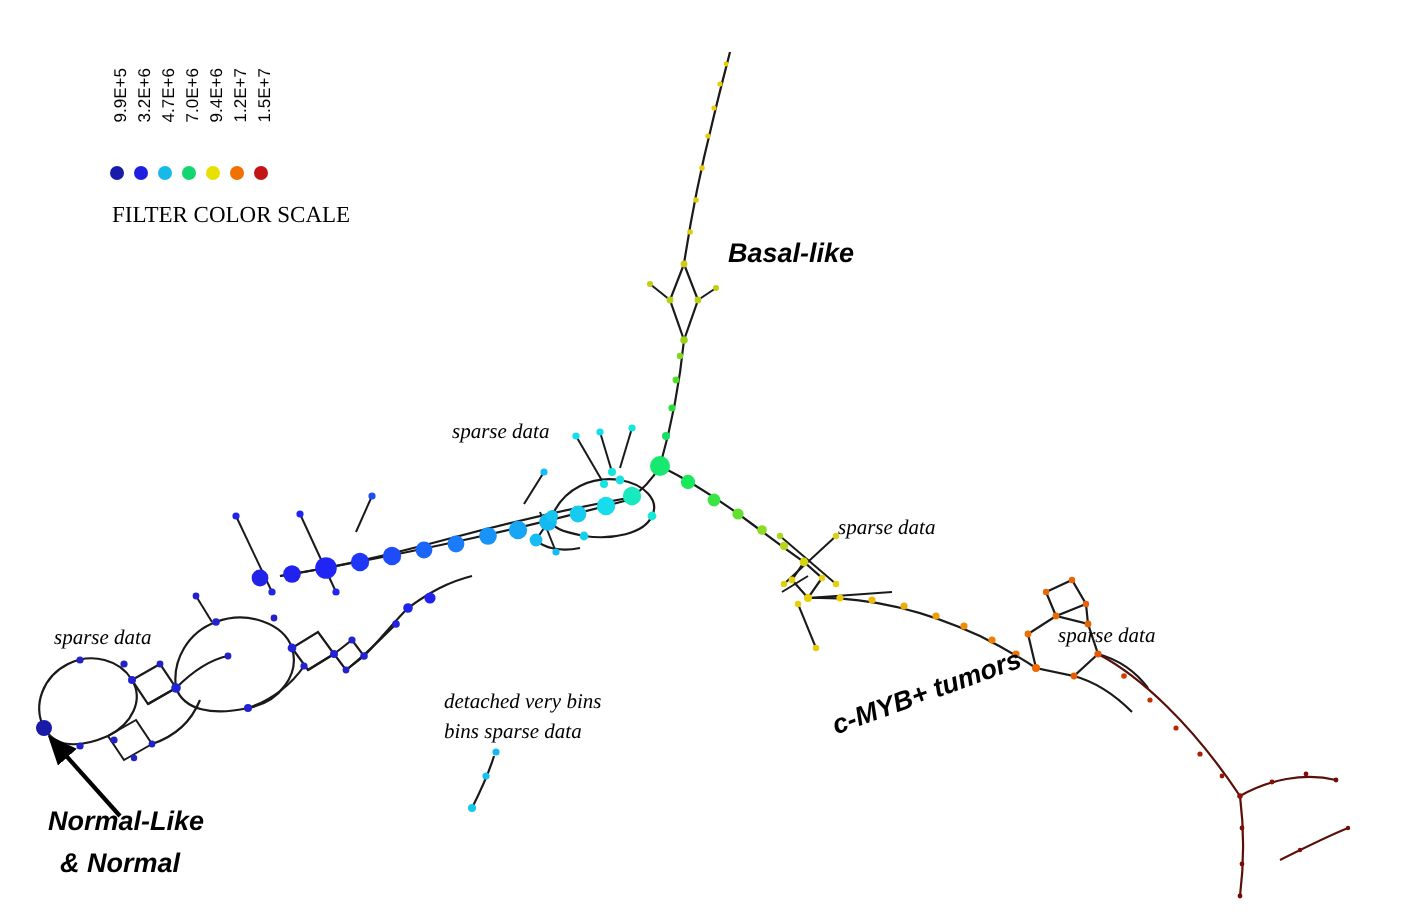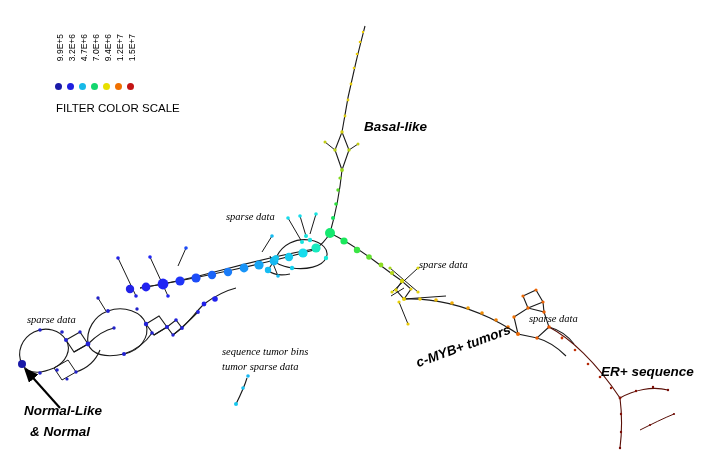--- a/index.html
+++ b/index.html
@@ -25,21 +25,21 @@
     white-space:nowrap;
   }
   .legend-dots{position:absolute;left:0px;top:49px;height:12px;width:90px;}
   .legend-dot{
     position:absolute;top:0;
     width:7px;height:7px;border-radius:50%;
   }
   #legend-caption{
     position:absolute;left:6px;top:68px;
     font-size:11.5px;color:#000;white-space:nowrap;
-    font-family:Liberation Sans, sans-serif;
+    font-family:Liberation Serif, serif;
   }
 
   
   .label{
     position:absolute;
     color:#000;
     white-space:pre;
     font-family:"Liberation Sans", sans-serif;
   }
   .label.bold-italic{font-weight:bold;font-style:italic;font-size:13.5px;}
@@ -283,24 +283,23 @@
       <span class="legend-dot" style="left:29px;background:#17b9e8"></span>
       <span class="legend-dot" style="left:41px;background:#13d66e"></span>
       <span class="legend-dot" style="left:53px;background:#e8e000"></span>
       <span class="legend-dot" style="left:65px;background:#f07000"></span>
       <span class="legend-dot" style="left:77px;background:#c41515"></span>
     </div>
     <div id="legend-caption">FILTER COLOR SCALE</div>
   </div>
 
   <div class="label bold-italic" style="left:364px;top:119px">Basal-like</div>
-  <div class="label bold-italic" style="left:601px;top:364px">ER+ sequence</div>
   <div class="label bold-italic" style="left:414px;top:356px;transform:rotate(-20deg);transform-origin:left top">c-MYB+ tumors</div>
   <div class="label bold-italic" style="left:24px;top:403px">Normal-Like</div>
   <div class="label bold-italic" style="left:30px;top:424px">&amp; Normal</div>
   <div class="label italic" style="left:27px;top:314px">sparse data</div>
   <div class="label italic" style="left:226px;top:211px">sparse data</div>
   <div class="label italic" style="left:419px;top:259px">sparse data</div>
   <div class="label italic" style="left:529px;top:313px">sparse data</div>
-  <div class="label italic" style="left:222px;top:346px">sequence tumor bins</div>
-  <div class="label italic" style="left:222px;top:361px">tumor sparse data</div>
+  <div class="label italic" style="left:222px;top:346px">detached very bins</div>
+  <div class="label italic" style="left:222px;top:361px">bins sparse data</div>
 
 </div>
 
 </body></html>

